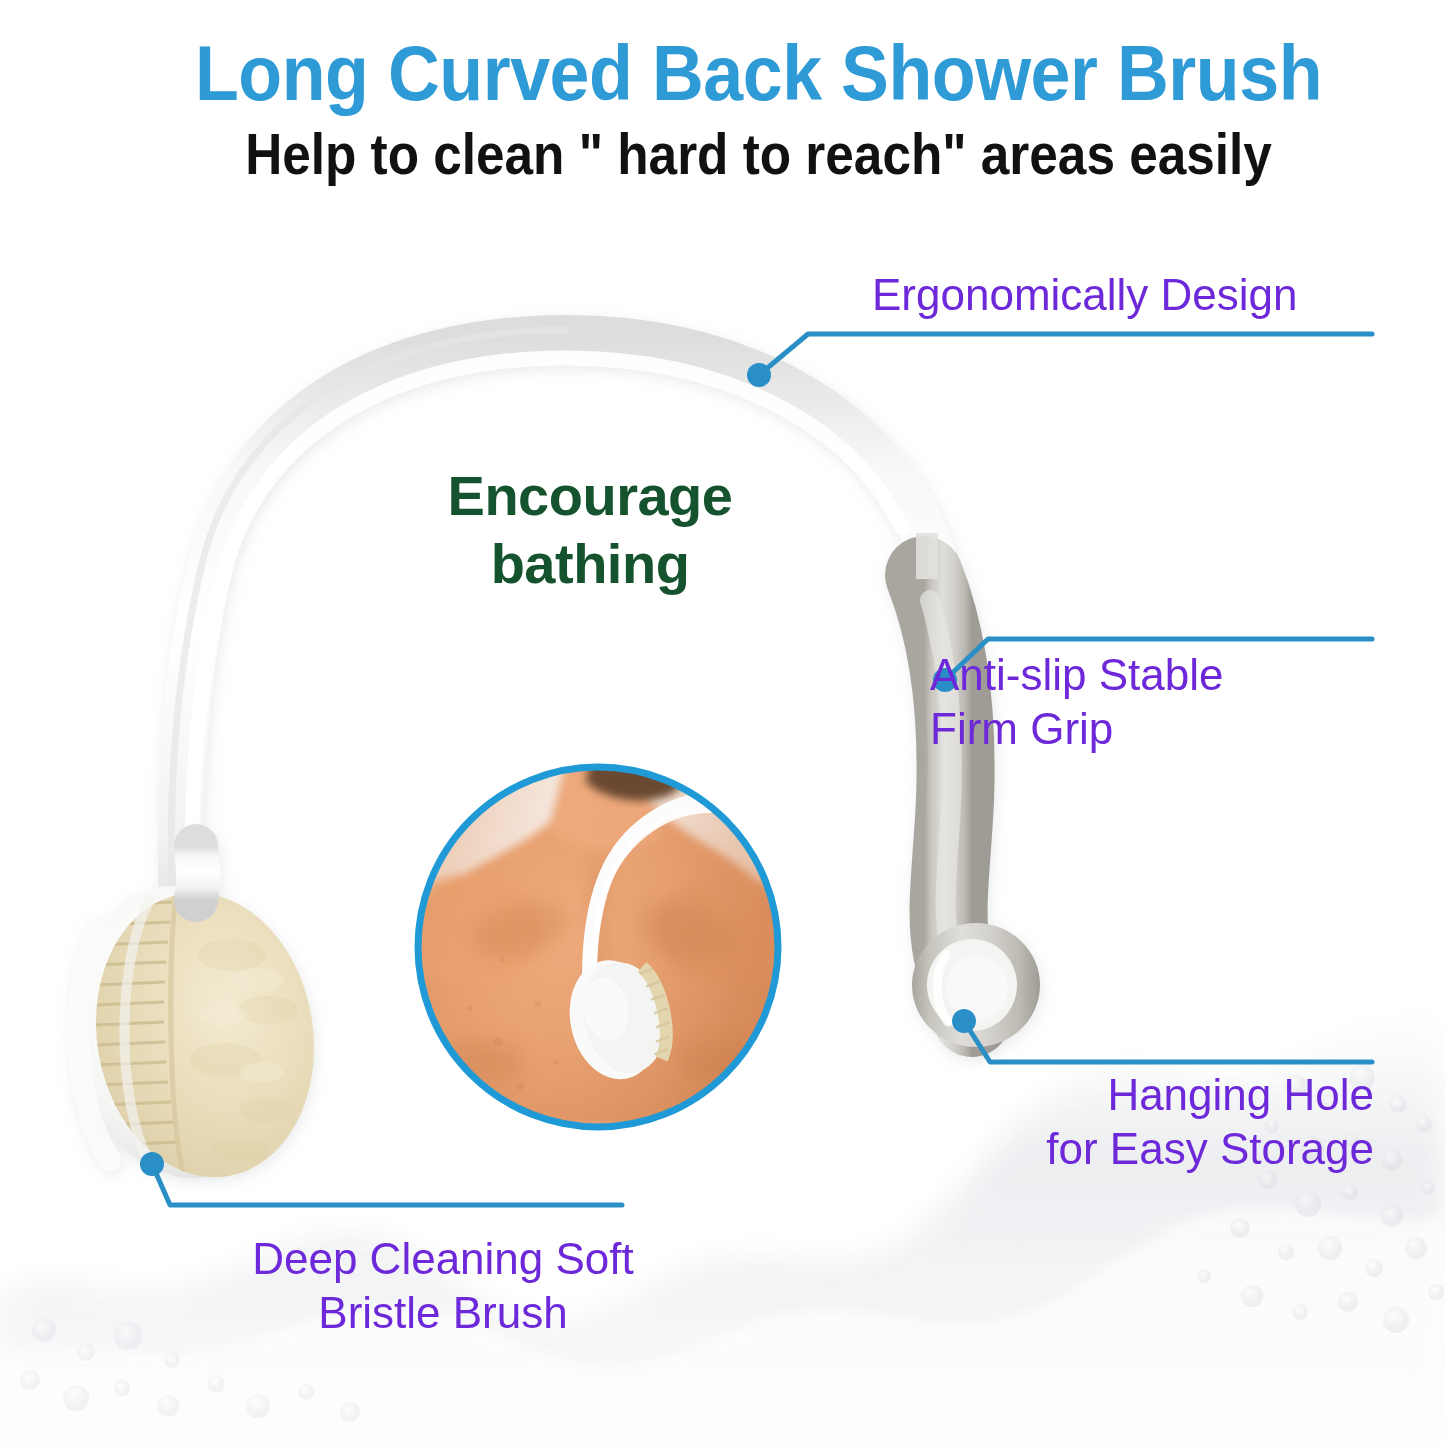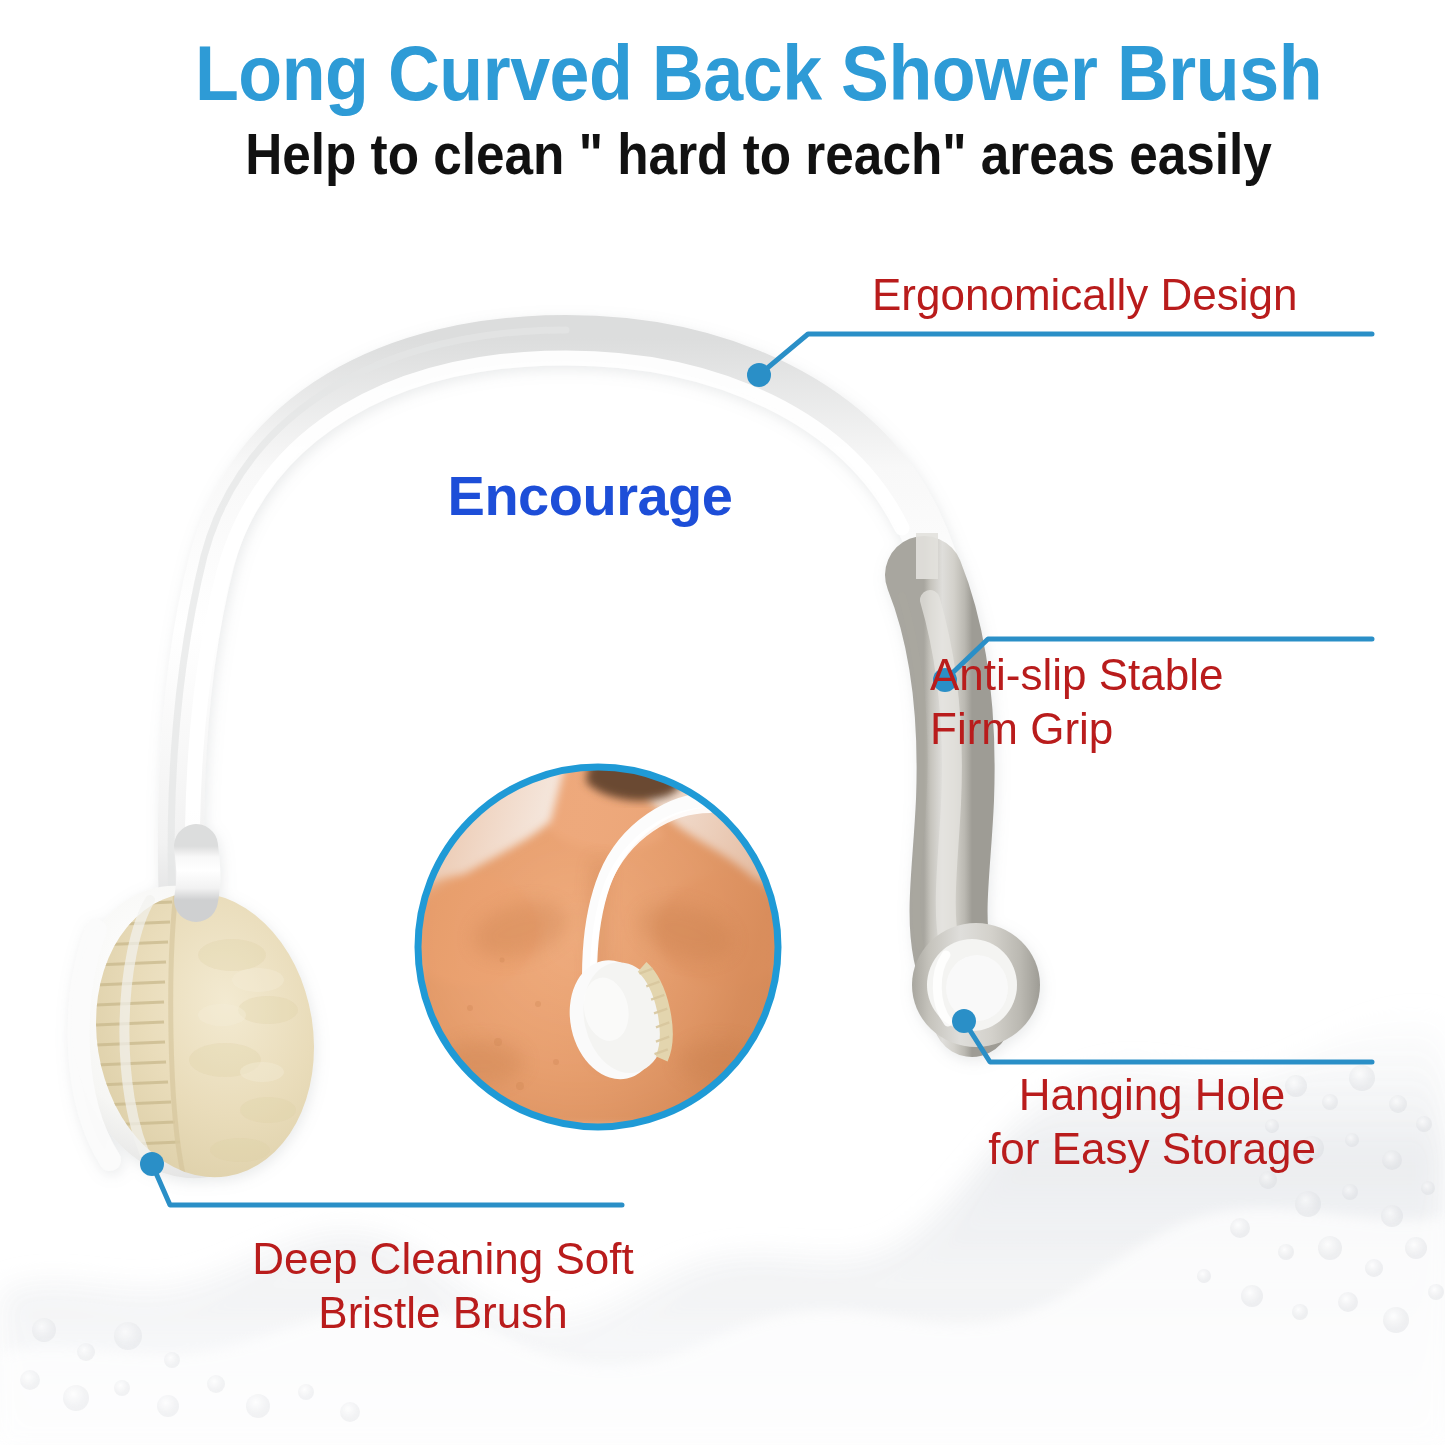--- a/index.html
+++ b/index.html
@@ -51,35 +51,35 @@
   
   .slogan {
     position: absolute;
     left: 370px;
     top: 462px;
     width: 440px;
     text-align: center;
     font-weight: bold;
     font-size: 56px;
     line-height: 68px;
-    color: #1d4ed8;
+    color: #14532d;
     letter-spacing: -0.5px;
   }
 
   
   .callout-label {
     position: absolute;
     font-size: 44px;
     line-height: 54px;
-    color: #b91c1c;
+    color: #6d28d9;
     white-space: pre-line;
   }
   #label-ergonomic { left: 872px; top: 268px; width: 505px; text-align: left; }
   #label-grip      { left: 930px; top: 648px; width: 444px; text-align: left; }
-  #label-hole      { left: 930px; top: 1068px; width: 444px; text-align: center; }
+  #label-hole      { left: 930px; top: 1068px; width: 444px; text-align: right; }
   #label-bristle   { left: 183px; top: 1232px; width: 520px; text-align: center; }
 
   
   .layer {
     position: absolute;
     left: 0; top: 0;
     width: 1445px;
     height: 1445px;
   }
   .layer.nohit { pointer-events: none; }
@@ -409,20 +409,21 @@
     </g>
   </svg>
 
   <div class="title-block">
     <div class="title-main">Long Curved Back Shower Brush</div>
     <div class="title-sub">Help to clean " hard to reach" areas easily</div>
   </div>
 
   <div class="slogan">
     <div>Encourage</div>
+    <div>bathing</div>
   </div>
 
   <div class="callout-label" id="label-ergonomic">Ergonomically Design</div>
 
   <div class="callout-label" id="label-grip">Anti-slip Stable
 Firm Grip</div>
 
   <div class="callout-label" id="label-hole">Hanging Hole
 for Easy Storage</div>
 

